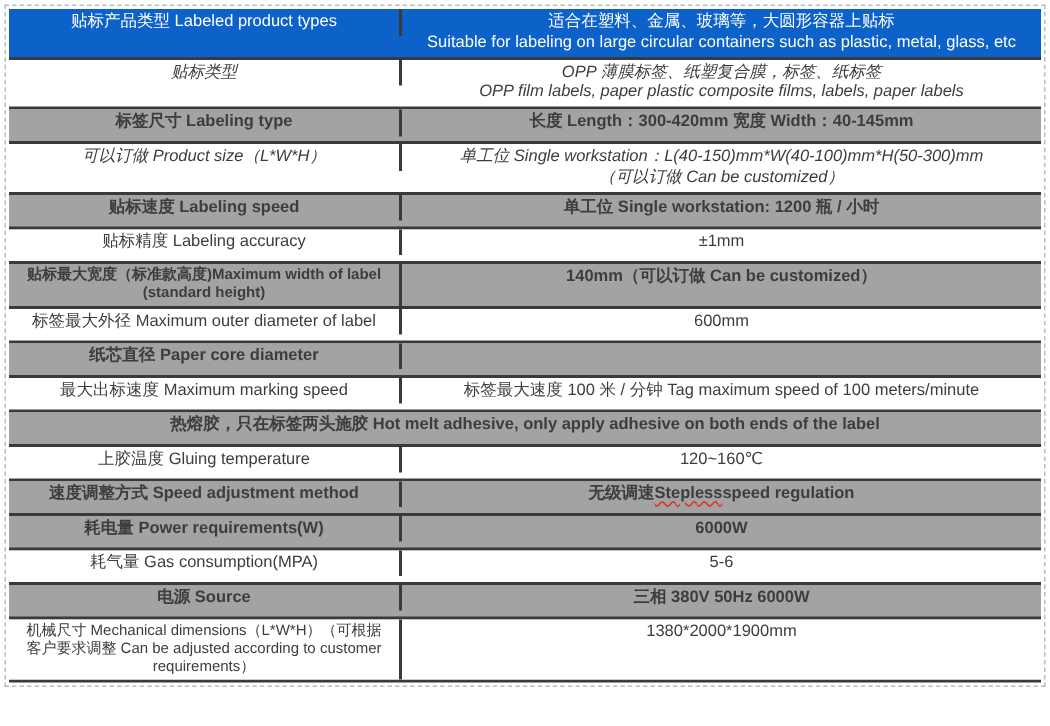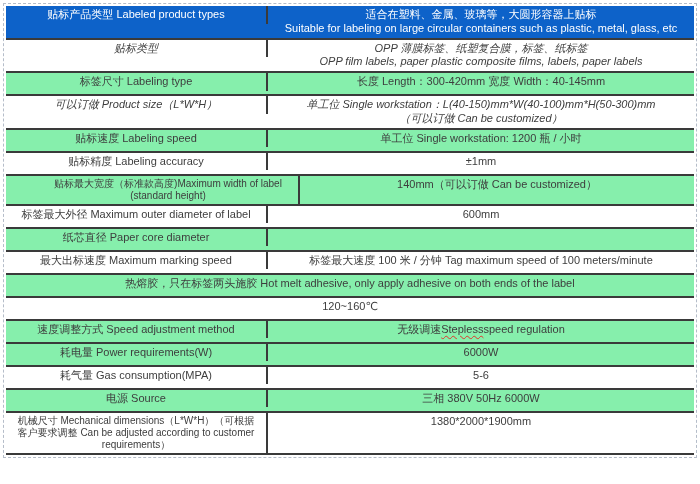--- a/index.html
+++ b/index.html
@@ -24,21 +24,21 @@
     border-bottom: 2px solid #3a3a3a;
   }
   .tr {
     box-sizing: border-box;
     display: flex;
     align-items: flex-start;
     border-bottom: 2px solid #3a3a3a;
     background: #ffffff;
   }
   .tr:last-child { border-bottom: none; }
-  .tr.alt { background: #86efac; }
+  .tr.alt { background: #a3a3a3; font-weight: bold; }
   .tr.head {
     background: #0d62c9;
     color: #ffffff;
   }
   .td {
     box-sizing: border-box;
     display: flex;
     align-items: center;
     justify-content: center;
     text-align: center;
@@ -51,21 +51,21 @@
   .tr.head .td { color: #ffffff; }
   .td.label {
     flex: 0 0 262px;
     border-right: 2px solid #3a3a3a;
   }
   .td.value { flex: 1 1 auto; }
   
   .h-head  { min-height: 30px; }
   .h-tall  { min-height: 33px; font-style: italic; }
   .h-std   { min-height: 23px; }
-  .h-small { min-height: 26px; padding-left: 32px; }
+  .h-small { min-height: 26px; }
   .h-mach  { min-height: 34px; }
   .small-label .label { font-size: 10px; line-height: 1.2; }
   .misspell {
     text-decoration: underline;
     text-decoration-style: wavy;
     text-decoration-color: #e0342b;
     text-decoration-thickness: 1px;
     text-underline-offset: 2px;
   }
 </style>
@@ -125,20 +125,21 @@
     <div class="tr h-std">
       <div class="td label">最大出标速度 Maximum marking speed</div>
       <div class="td value">标签最大速度 100 米 / 分钟 Tag maximum speed of 100 meters/minute</div>
     </div>
 
     <div class="tr alt h-std">
       <div class="td value">热熔胶，只在标签两头施胶 Hot melt adhesive, only apply adhesive on both ends of the label</div>
     </div>
 
     <div class="tr h-std">
+      <div class="td label">上胶温度 Gluing temperature</div>
       <div class="td value">120~160℃</div>
     </div>
 
     <div class="tr alt h-std">
       <div class="td label">速度调整方式 Speed adjustment method</div>
       <div class="td value"><span>无级调速 </span><span class="misspell">Stepless</span><span> speed regulation</span></div>
     </div>
 
 
     <div class="tr alt h-std">

